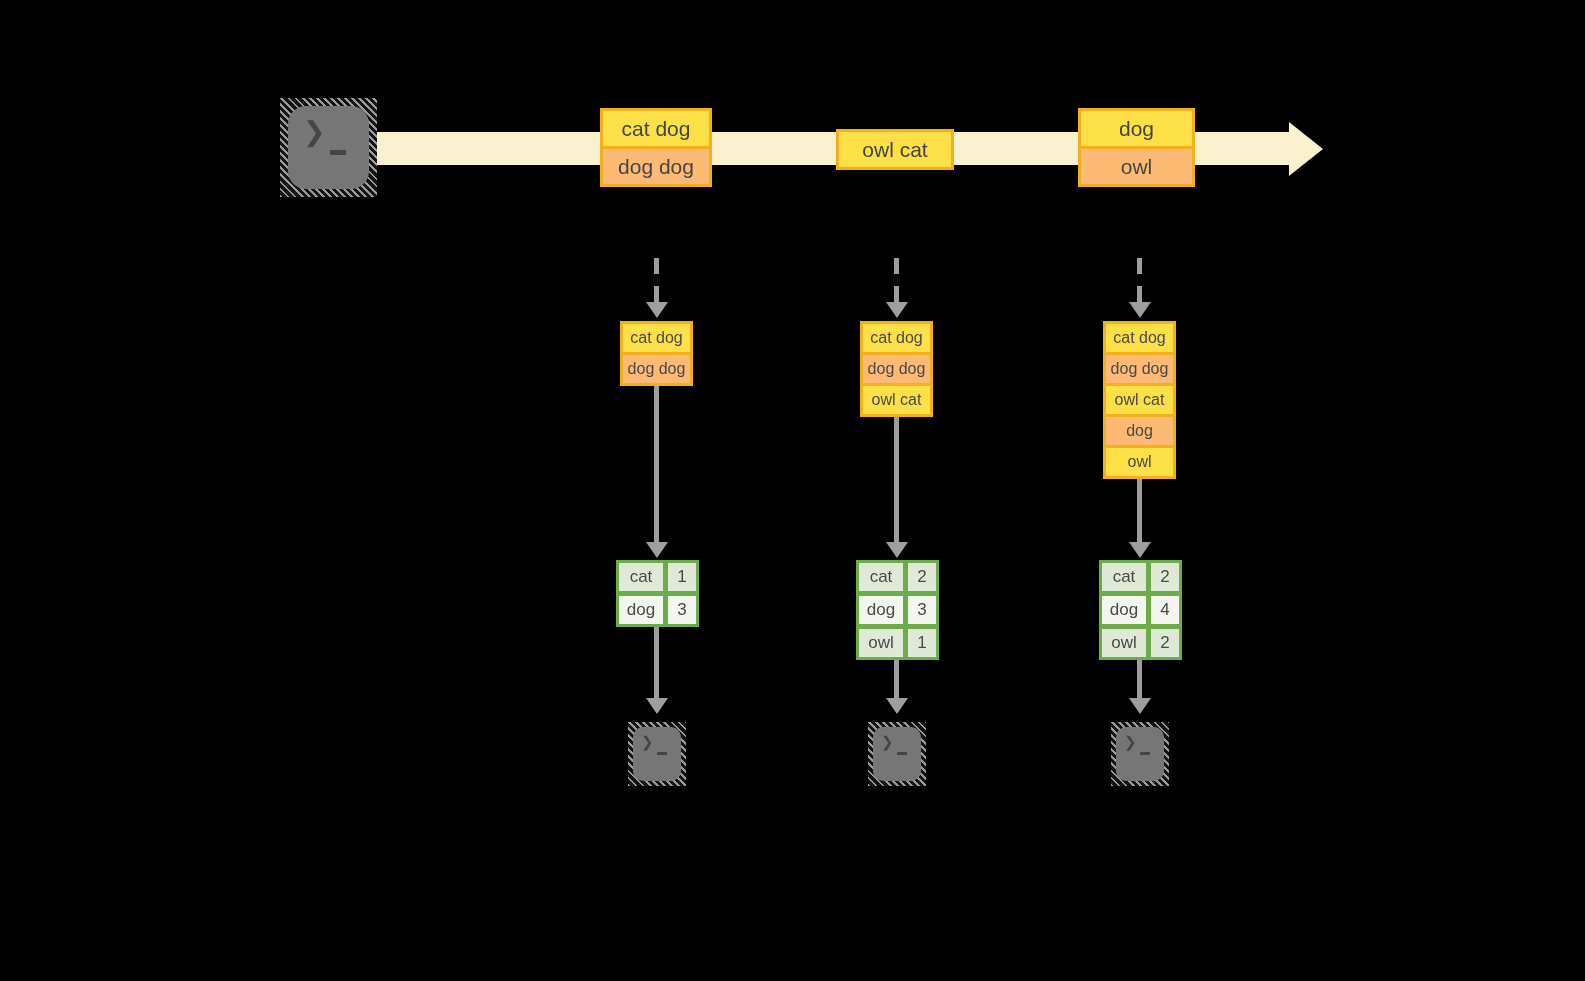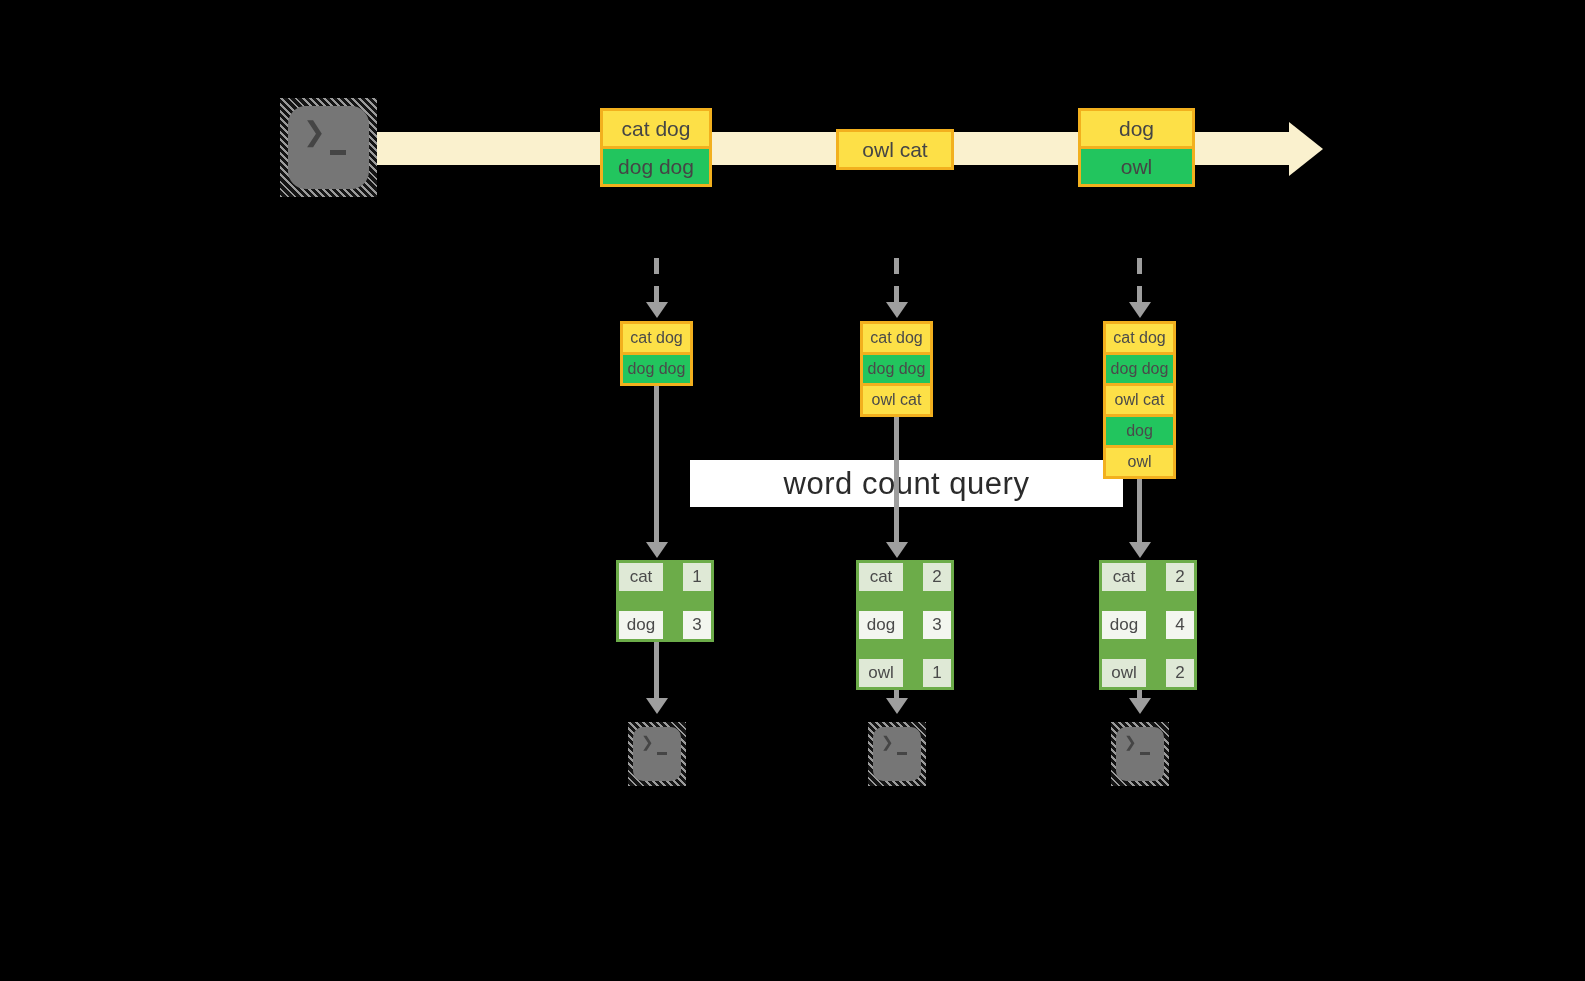--- a/index.html
+++ b/index.html
@@ -10,38 +10,38 @@
   
   .band{position:absolute; left:374px; top:132px; width:916px; height:33px; background:#FAF1CE; z-index:1;}
   .band-head{position:absolute; left:1289px; top:122px; width:0; height:0; z-index:1;
     border-top:27px solid transparent; border-bottom:27px solid transparent; border-left:34px solid #FAF1CE;}
   
   .evt{position:absolute; border:3px solid #F2B01E; box-sizing:border-box; z-index:2; background:#F2B01E;}
   .evt-row{height:35px; display:flex; align-items:center; justify-content:center;
     font-size:21px; color:#454545;}
   .evt-row + .evt-row{border-top:3px solid #F2B01E;}
   .peach{background:#fde047;}
-  .cream{background:#22c55e;}
+  .cream{background:#fdba74;}
   
   .stack{position:absolute; border:3px solid #F2B01E; box-sizing:border-box; width:73px; z-index:3; background:#F2B01E;}
   .stack-row{height:28px; display:flex; align-items:center; justify-content:center;
     font-size:16px; color:#4a4a4a;}
   .stack-row + .stack-row{border-top:3px solid #F2B01E;}
   
   .banner{position:absolute; left:690px; top:460px; width:433px; height:47px; background:#FFFFFF; z-index:1;
     display:flex; align-items:center; justify-content:center;
     font-size:31px; font-weight:300; letter-spacing:0.5px; color:#2B2B2B;}
   
   .vline{position:absolute; width:5px; background:#9E9E9E; z-index:2;}
   .vdash{position:absolute; width:5px; z-index:2;
     background:repeating-linear-gradient(to bottom,#9E9E9E 0 16px,transparent 16px 28px);}
   .head-down{position:absolute; width:0; height:0; z-index:2;
     border-left:11px solid transparent; border-right:11px solid transparent; border-top:16px solid #9E9E9E;}
   
-  .wc-table{position:absolute; display:grid; grid-template-columns:44px 28px; gap:20px;
+  .wc-table{position:absolute; display:grid; grid-template-columns:44px 28px; gap:5px;
     background:#6CAC49; padding:3px; z-index:3;}
   .wc-cell{height:28px; display:flex; align-items:center; justify-content:center;
     font-size:17px; color:#4a4a4a;}
   .g-dark{background:#DFE9D6;}
   .g-light{background:#F3F6EF;}
   
   .term{position:absolute; z-index:3;
     background:repeating-linear-gradient(45deg,#9A9A9A 0 2px,#141414 2px 5px);}
   .term-big{left:280px; top:98px; width:97px; height:99px;}
   .term-sm{width:58px; height:64px; top:722px;}
@@ -75,21 +75,20 @@
     <div class="evt-row cream">dog dog</div>
   </div>
   <div class="evt" style="left:836px; top:129px; width:118px;">
     <div class="evt-row peach">owl cat</div>
   </div>
   <div class="evt" style="left:1078px; top:108px; width:117px;">
     <div class="evt-row peach">dog</div>
     <div class="evt-row cream">owl</div>
   </div>
 
-  <div class="banner">word count query</div>
 
   <div class="vdash" style="left:654px; top:258px; height:46px;"></div>
   <div class="head-down" style="left:646px; top:302px;"></div>
 
   <div class="stack" style="left:620px; top:321px;">
     <div class="stack-row peach">cat dog</div>
     <div class="stack-row cream">dog dog</div>
   </div>
 
   <div class="vline" style="left:654px; top:386px; height:158px;"></div>

